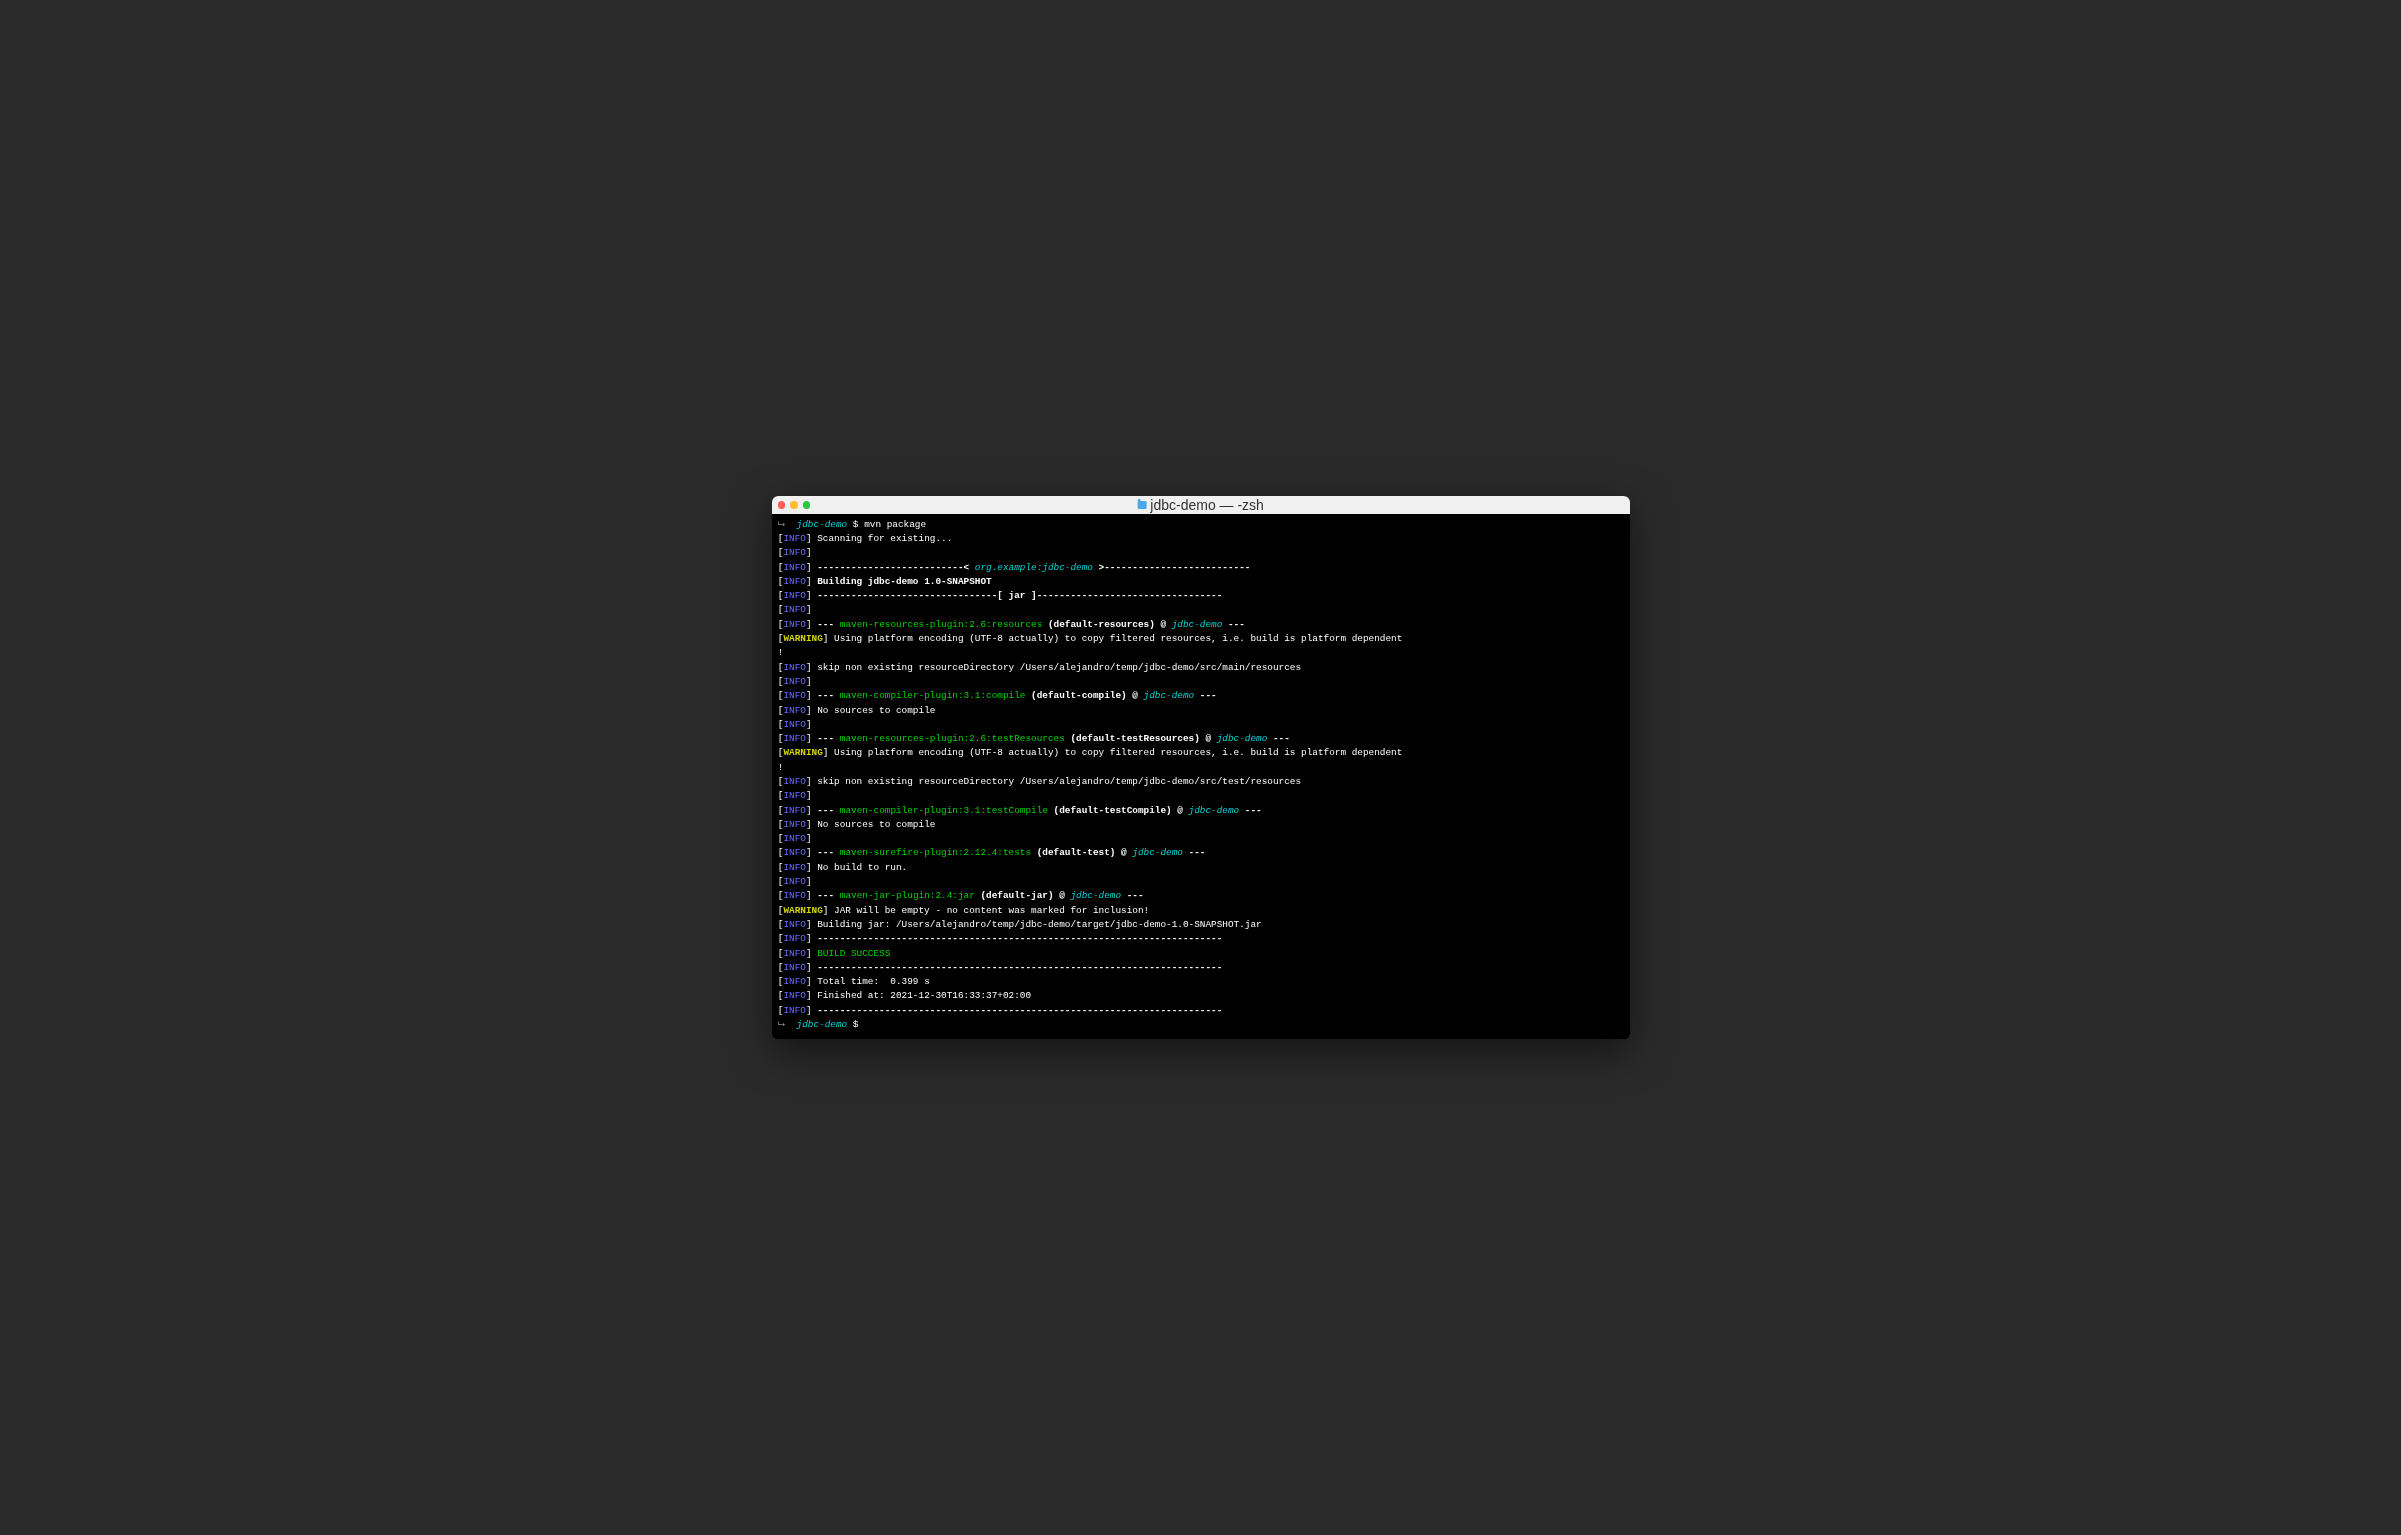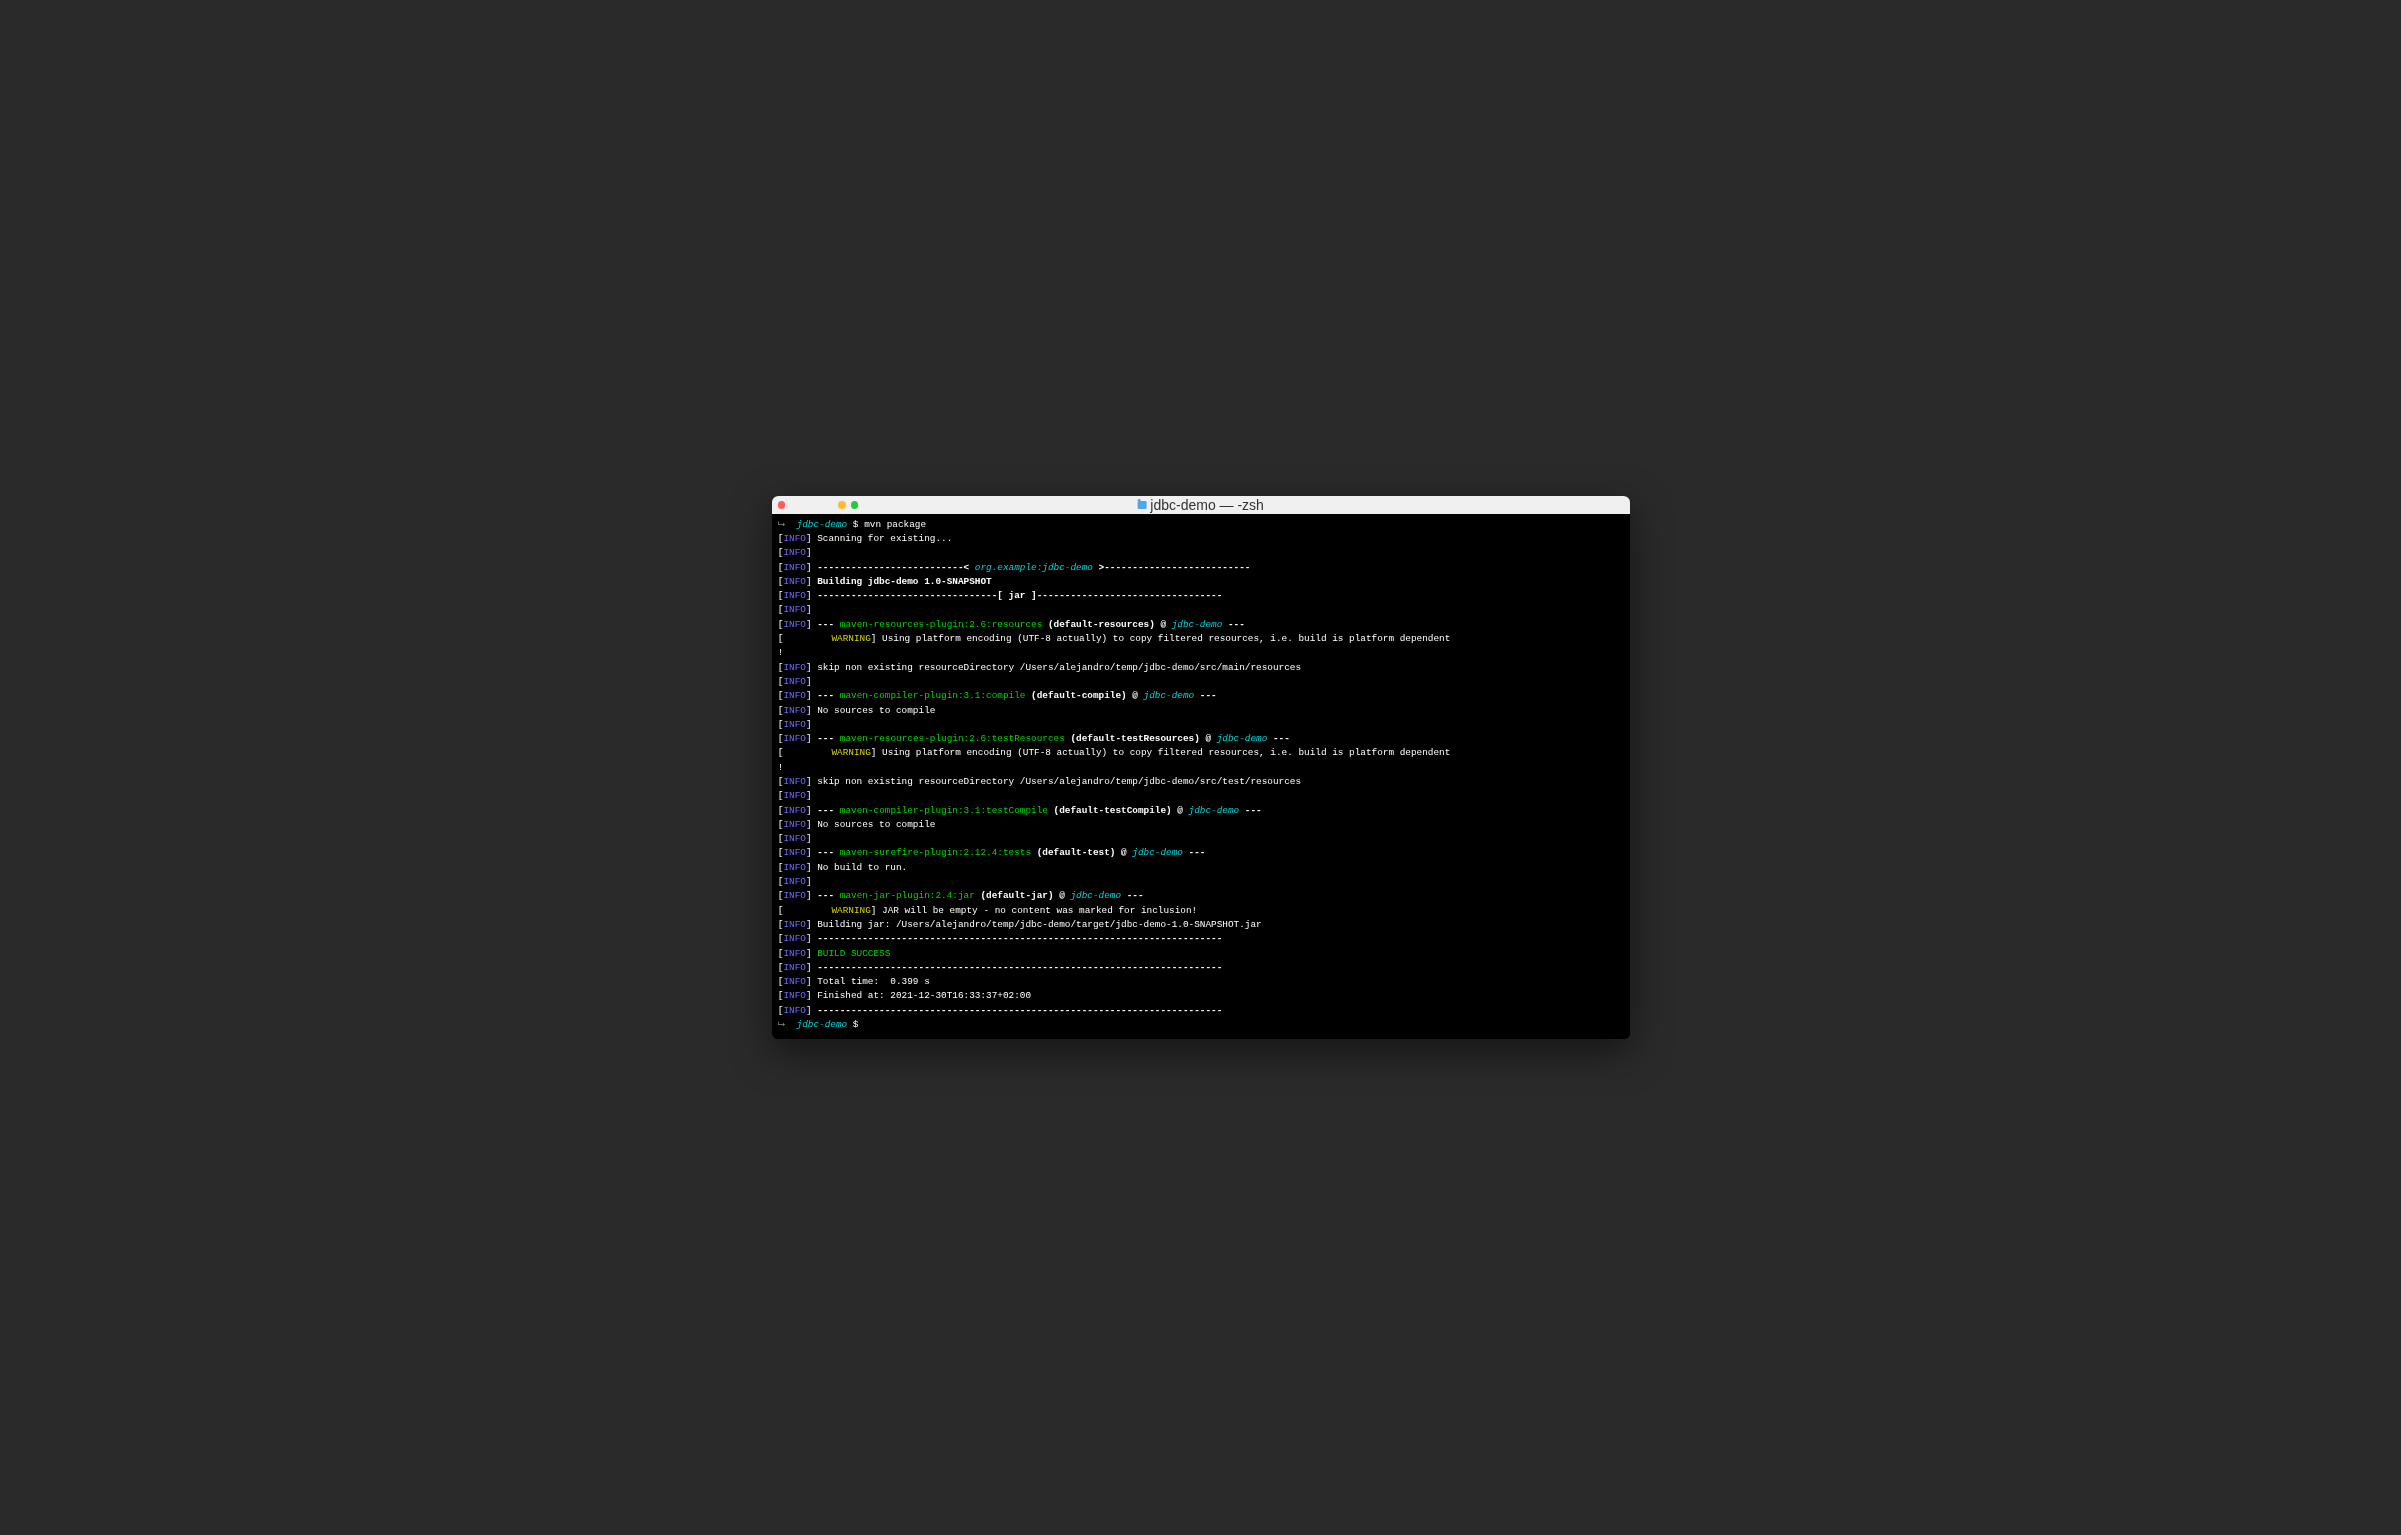--- a/index.html
+++ b/index.html
@@ -76,21 +76,21 @@
       color: #ffffff;
     }
     .line { white-space: pre; }
     .prompt-icon {
       color: #888;
       display: inline;
     }
     .cyan { color: #00d4d4; font-style: italic; }
     .white { color: #ffffff; }
     .blue { color: #6b6bff; font-weight: normal; }
-    .yellow { color: #d4d400; font-weight: normal; margin-left: 48px; }
+    .yellow { color: #d4d400; font-weight: bold; }
     .green { color: #00d400; font-family: Liberation Mono, monospace; }
     .green-bold { color: #00d400; font-weight: normal; }
     .bold { font-weight: bold; }
     .bracket { color: #ffffff; }
   </style>
 </head>
 <body>
 
 <div class="window">
   <div class="titlebar">

